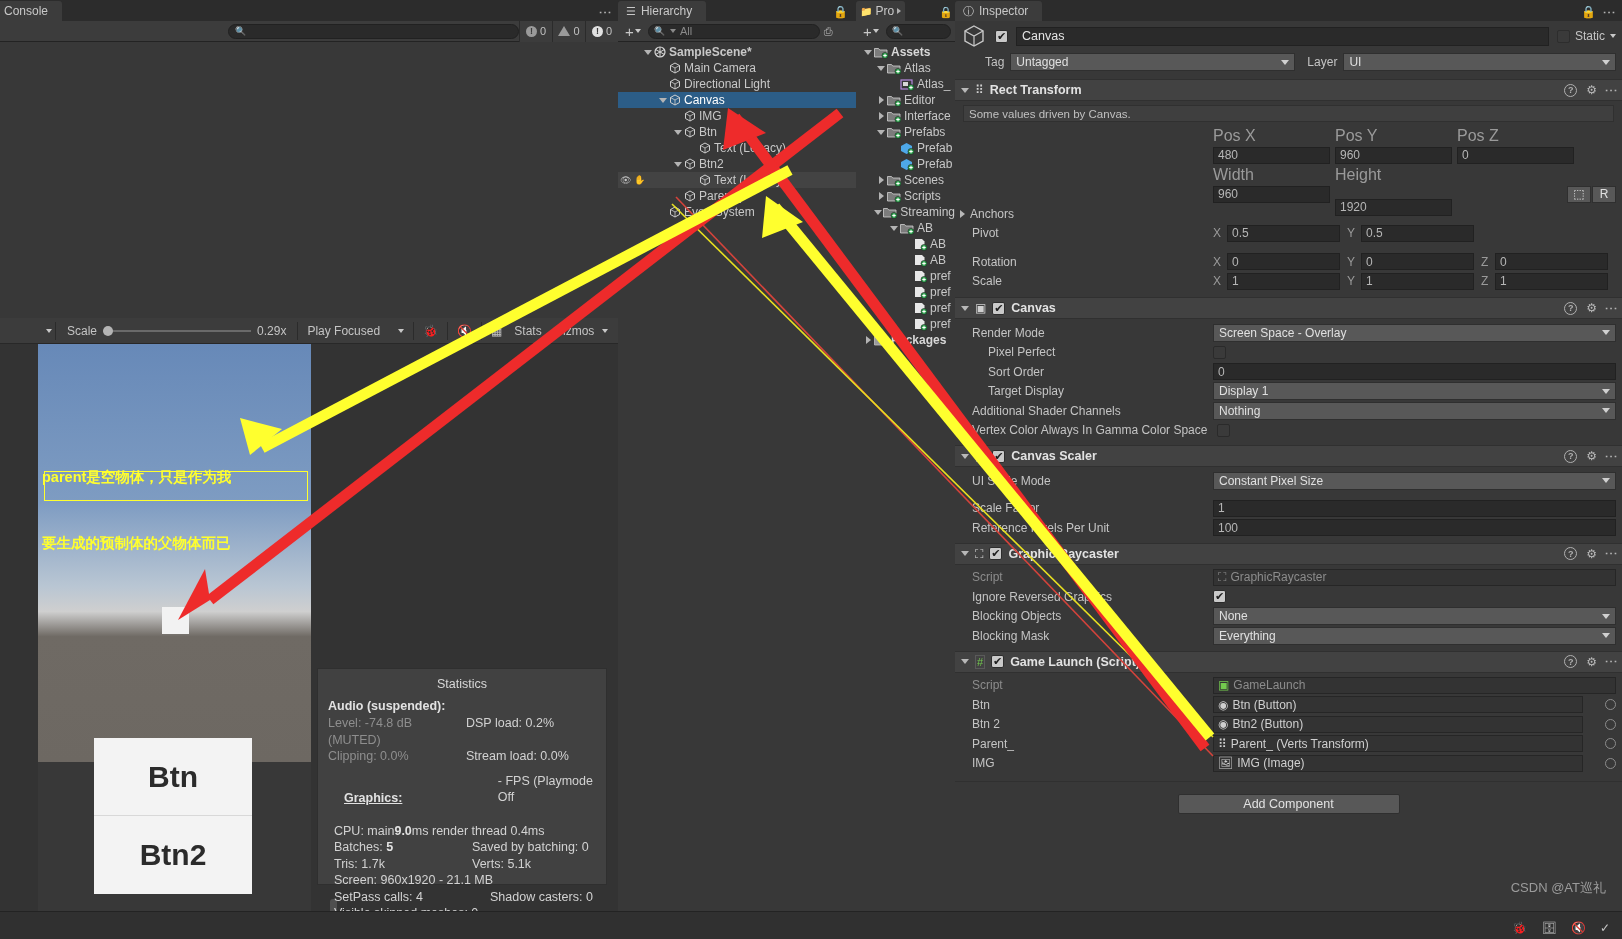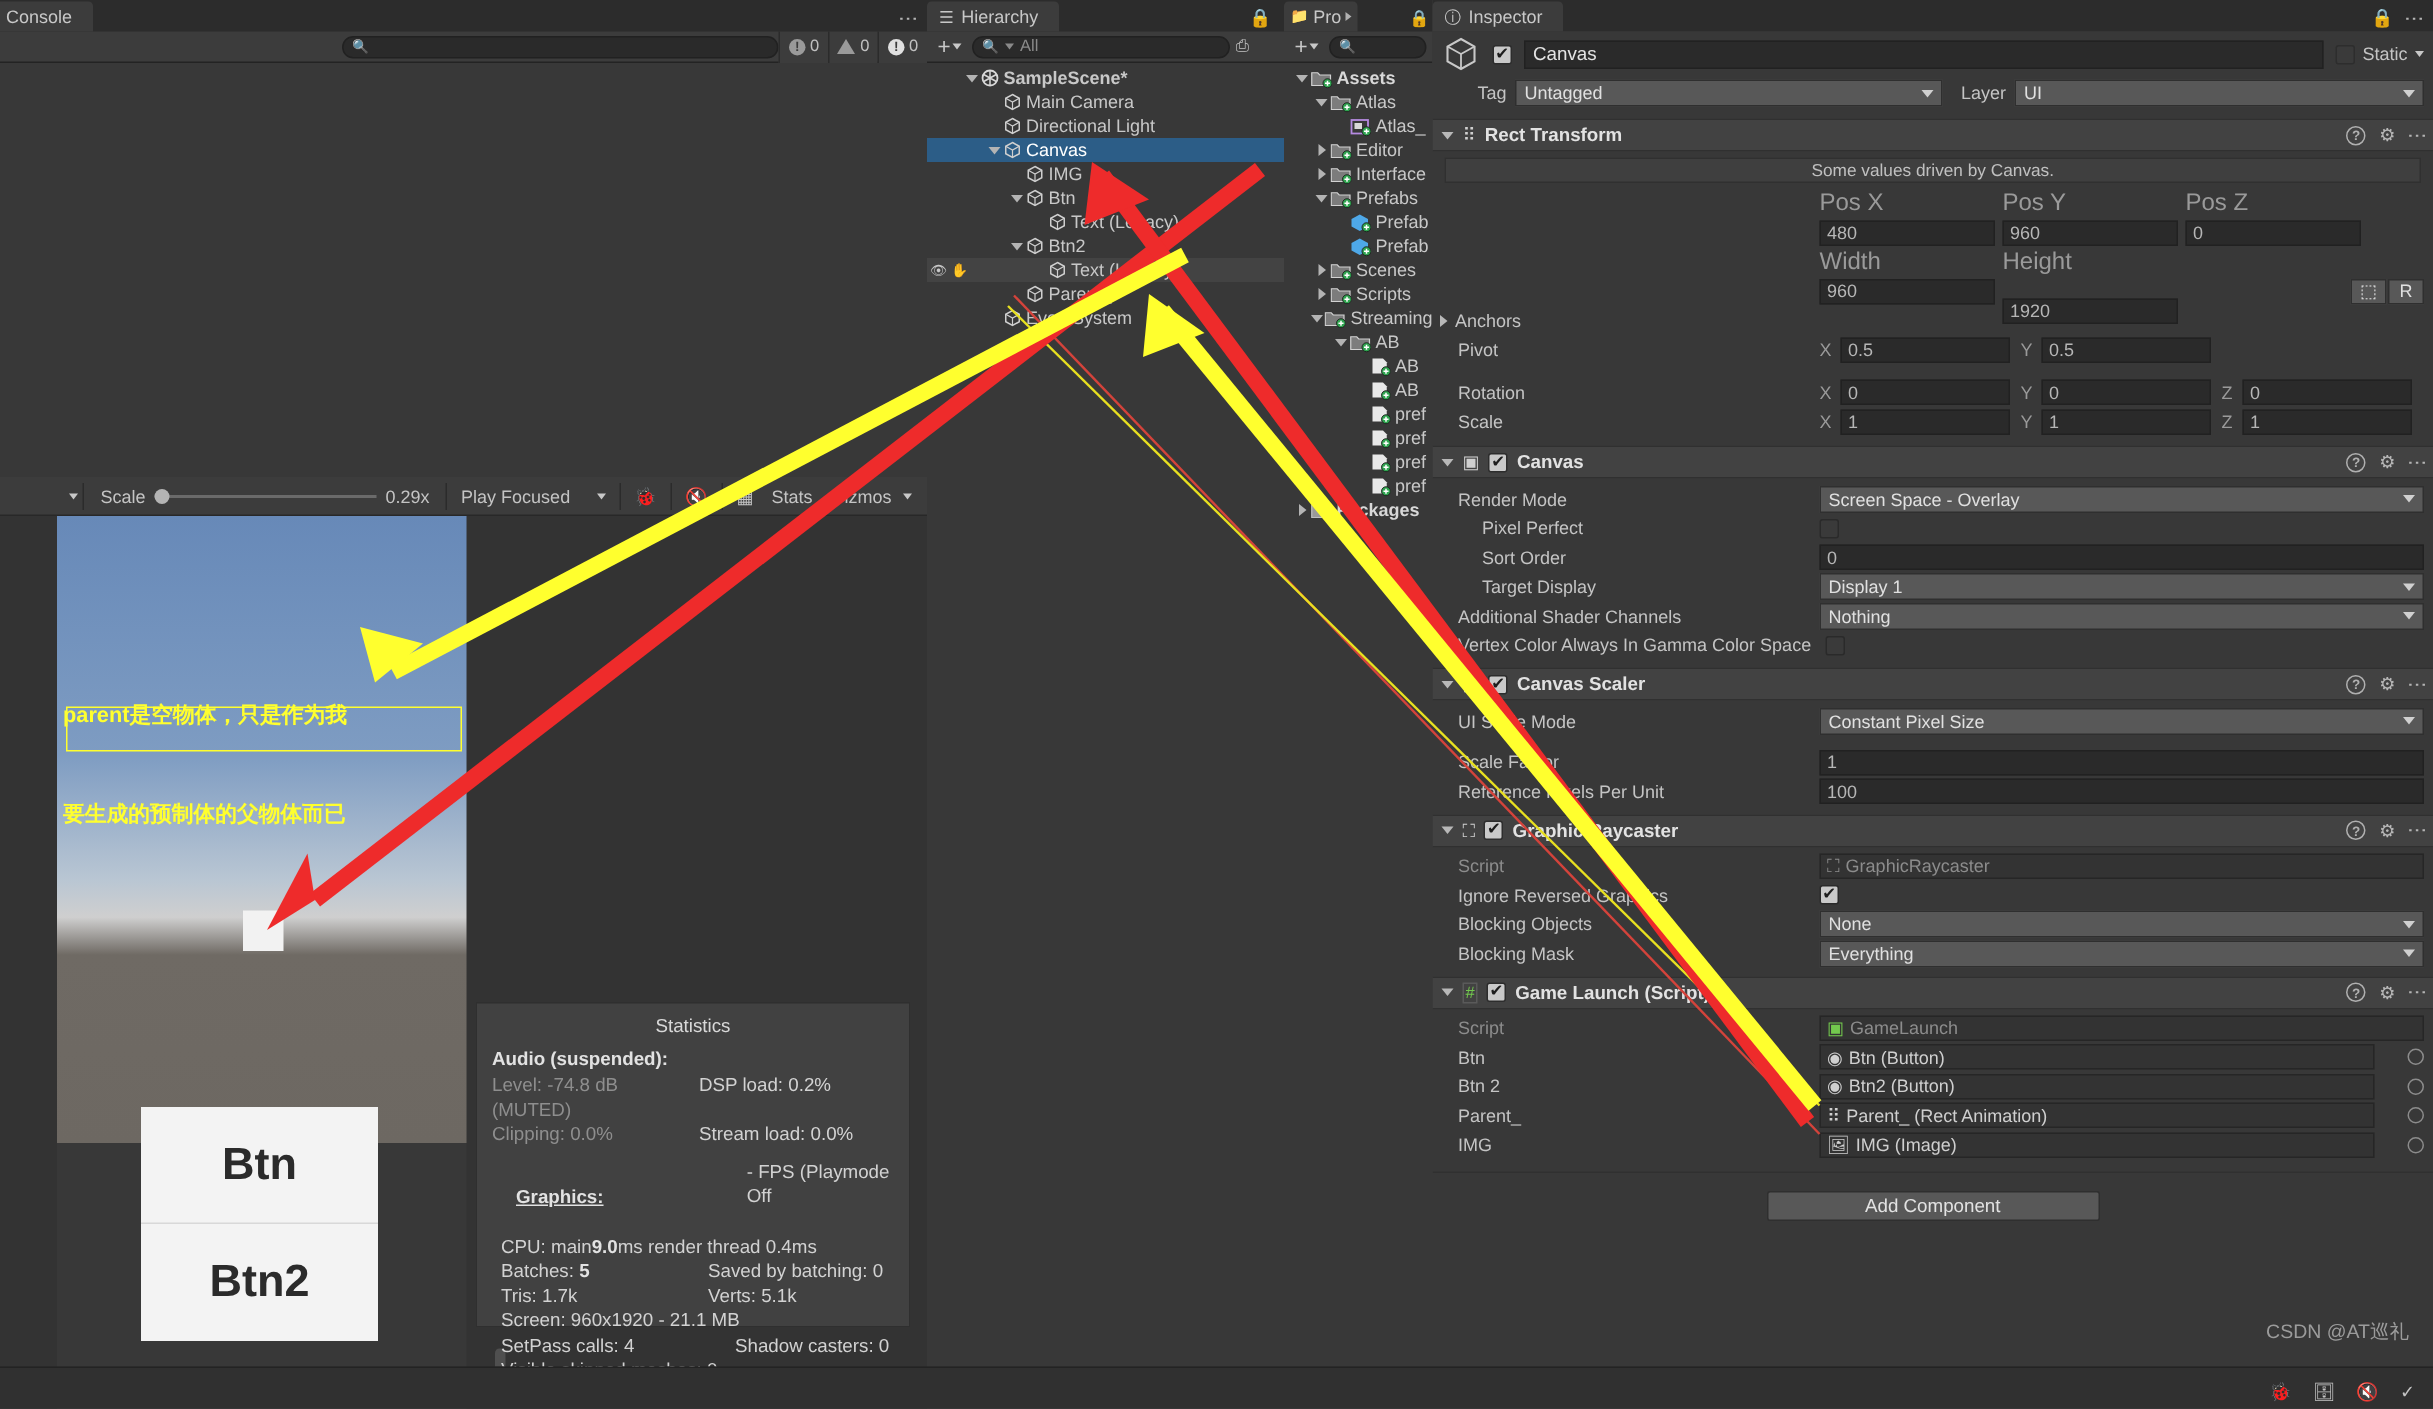--- a/index.html
+++ b/index.html
@@ -118,21 +118,21 @@
   .ddown .ar { width: 0; height: 0; border-left: 4px solid transparent; border-right: 4px solid transparent; border-top: 5px solid #d0d0d0; }
   .comp-head { height: 22px; background: #424242; border-top: 1px solid #303030; border-bottom: 1px solid #303030;
      display: flex; align-items: center; gap: 6px; padding: 0 6px; }
   .comp-head .title { font-weight: bold; color: #e2e2e2; font-size: 12.5px; }
   .comp-head .right { margin-left: auto; display: flex; align-items: center; gap: 9px; color: #b8b8b8; }
   .help-i { width: 13px; height: 13px; border-radius: 50%; border: 1.5px solid #b0b0b0; color: #b0b0b0;
      font-size: 9px; display: flex; align-items: center; justify-content: center; font-weight: bold; }
   .tri-d { width: 0; height: 0; border-left: 4.5px solid transparent; border-right: 4.5px solid transparent; border-top: 5px solid #b8b8b8; }
   .tri-r { width: 0; height: 0; border-top: 4.5px solid transparent; border-bottom: 4.5px solid transparent; border-left: 5px solid #b8b8b8; }
   .infobox { margin: 4px 8px; height: 17px; background: #3f3f3f; border: 1px solid #303030; display: flex;
-     align-items: center; padding: 0 5px; color: #c0c0c0; font-size: 11.5px; justify-content: center; }
+     align-items: center; padding: 0 5px; color: #c0c0c0; font-size: 11.5px; }
   .prow { height: 19.5px; display: flex; align-items: center; font-size: 12px; color: #c4c4c4; }
   .pname { width: 258px; padding-left: 17px; }
   .pname.ind { padding-left: 33px; }
   .field { height: 17px; background: #2a2a2a; border: 1px solid #212121; color: #b6b6b6;
      display: flex; align-items: center; padding: 0 4px; font-size: 12px; }
   .field.grey { background: #585858; border-color: #2f2f2f; color: #e0e0e0; }
   .field.obj { background: #333333; border: 1px solid #262626; color: #cfcfcf; gap: 4px; }
   .axis { width: 14px; color: #9a9a9a; font-size: 12px; }
   .colhdr { color: #9a9a9a; font-size: 16px; }
   .smallbox { width: 13px; height: 13px; background: #3a3a3a; border: 1px solid #2a2a2a; border-radius: 2px; }
@@ -967,21 +967,21 @@
             <span class="field obj" style="flex: 1 1 0%; margin-right: 22px;">
               <span>◉</span>
               <span>Btn2 (Button)</span>
             </span>
             <span class="circ-r" style="margin-right: 6px;"></span>
           </div>
           <div class="prow">
             <span class="pname">Parent_</span>
             <span class="field obj" style="flex: 1 1 0%; margin-right: 22px;">
               <span>⠿</span>
-              <span>Parent_ (Rect Animation)</span>
+              <span>Parent_ (Verts Transform)</span>
             </span>
             <span class="circ-r" style="margin-right: 6px;"></span>
           </div>
           <div class="prow">
             <span class="pname">IMG</span>
             <span class="field obj" style="flex: 1 1 0%; margin-right: 22px;">
               <span>🖼</span>
               <span>IMG (Image)</span>
             </span>
             <span class="circ-r" style="margin-right: 6px;"></span>

